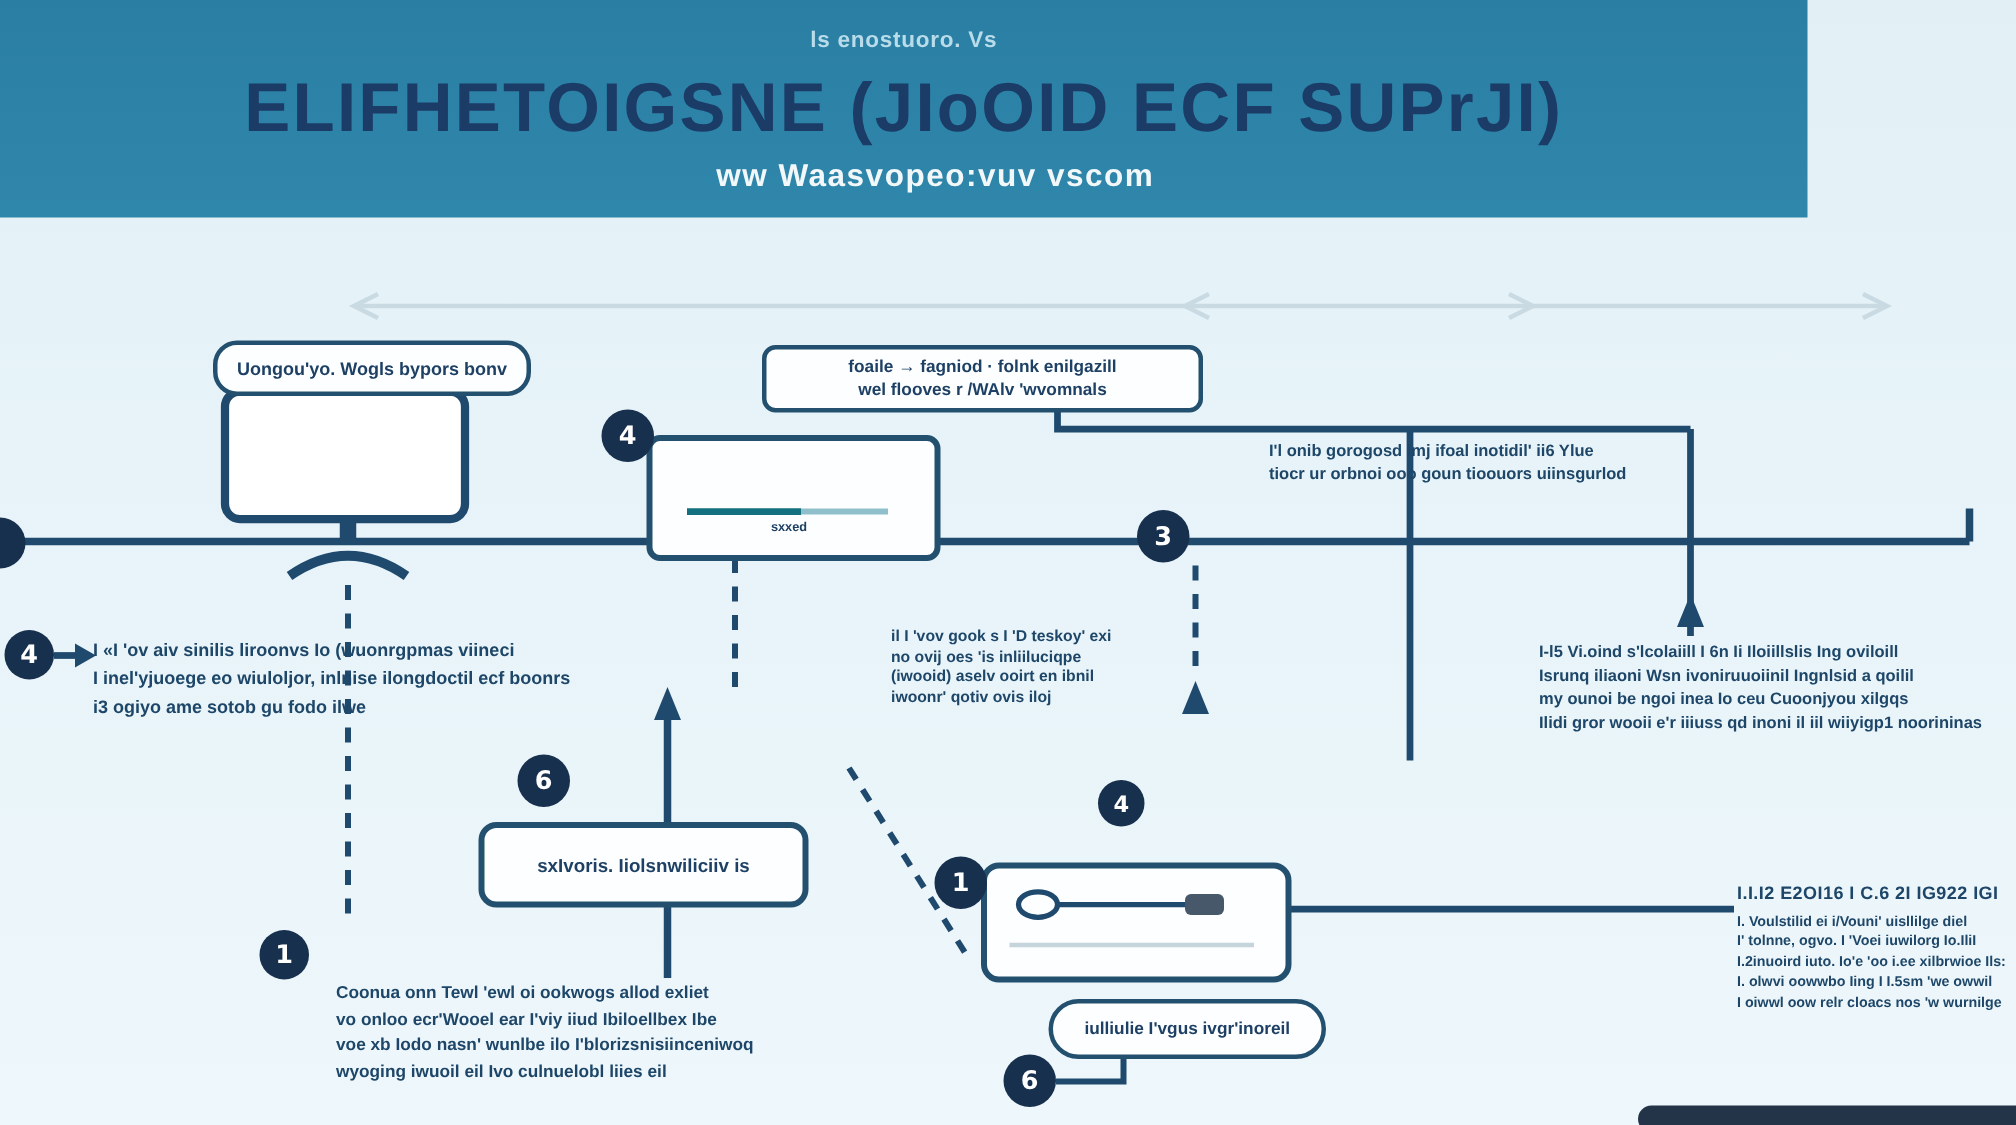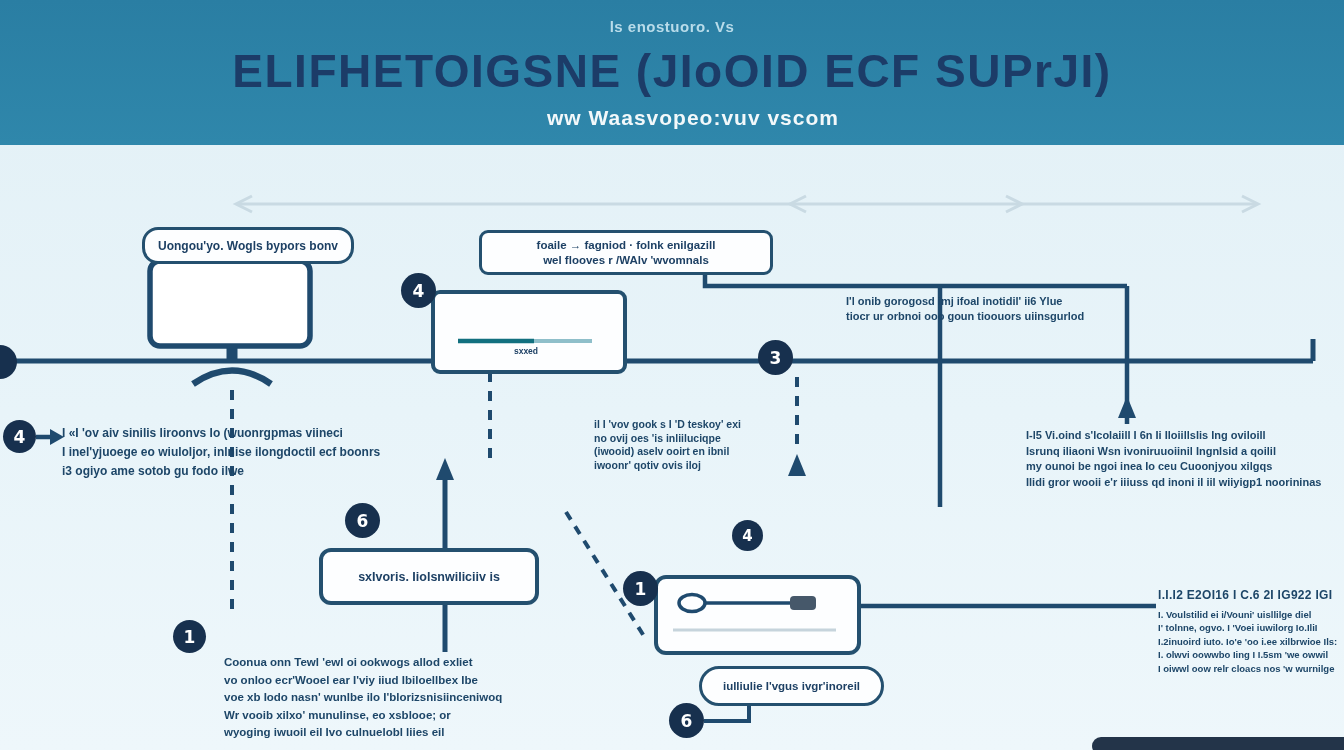--- a/index.html
+++ b/index.html
@@ -2,36 +2,36 @@
 <html><head>
 <meta charset="utf-8">
 <style>
   html,body{margin:0;padding:0;background:#dfeef5;}
   .stage{
     position:relative;width:1344px;height:750px;overflow:hidden;
     font-family:"Liberation Sans","DejaVu Sans",sans-serif;
     background:linear-gradient(180deg,#e2f0f6 0%,#e8f4f9 55%,#eef7fb 100%);
   }
   
-  .hdr{position:absolute;left:0;top:0;width:1344px;height:145px;
+  .hdr{position:absolute;left:0;top:0;width:1205px;height:145px;
     background:linear-gradient(180deg,#2a7ea3 0%,#2f87ab 100%);}
   .hdr .eyebrow{position:absolute;left:0;top:18px;width:100%;text-align:center;
     color:#b9dcea;font-size:15px;font-weight:600;letter-spacing:.5px;}
   .hdr .title{position:absolute;left:0;top:44px;width:100%;text-align:center;
     color:#1c3c68;font-size:46px;font-weight:800;letter-spacing:1.5px;}
   .hdr .subtitle{position:absolute;left:0;top:106px;width:100%;text-align:center;
     color:#f2f8fa;font-size:21px;font-weight:700;letter-spacing:1px;padding-left:21px;}
   
   .lyr{position:absolute;left:0;top:0;width:1344px;height:750px;pointer-events:none;}
   .lyrA{z-index:1;} .lyrB{z-index:3;}
   
   .box{position:absolute;z-index:2;background:#fdfeff;border:4px solid #24506f;
     border-radius:12px;display:flex;align-items:center;justify-content:center;
     text-align:left;color:#1d4064;font-weight:bold;}
-  .box.col{flex-direction:column;}
+  .box.col{flex-direction:column;margin-left:29px;}
   
   .note{position:absolute;z-index:4;color:#1d4668;font-weight:bold;}
   .brt{font-size:12px;margin-bottom:5px;letter-spacing:.3px;}
   .striplbl{position:absolute;z-index:4;color:#1d4064;font-weight:bold;
     text-align:center;}
   
   .badge{position:absolute;z-index:5;background:#17304e;color:#ffffff;
     border-radius:50%;display:flex;align-items:center;justify-content:center;
     font-weight:bold;font-size:17px;font-family:"DejaVu Sans",sans-serif;}
 </style>
@@ -158,21 +158,20 @@
     <div>I-l5 Vi.oind s'lcolaiill I 6n Ii Iloiillslis Ing oviloill</div>
     <div>Isrunq iliaoni Wsn ivoniruuoiinil Ingnlsid a qoilil</div>
     <div>my ounoi be ngoi inea Io ceu Cuoonjyou xilgqs</div>
     <div>Ilidi gror wooii e'r iiiuss qd inoni il iil wiiyigp1 noorininas</div>
   </div>
 
   <div class="note" style="left:224px;top:654px;width:295px;font-size:11.5px;line-height:17.5px">
     <div>Coonua onn Tewl 'ewl oi ookwogs allod exliet</div>
     <div>vo onloo ecr'Wooel ear I'viy iiud Ibiloellbex Ibe</div>
     <div>voe xb Iodo nasn' wunlbe ilo I'blorizsnisiinceniwoq</div>
-    <div>Wr vooib xilxo' munulinse, eo xsblooe; or</div>
     <div>wyoging iwuoil eil Ivo culnuelobl liies eil</div>
   </div>
 
   <div class="note" style="left:1158px;top:589px;width:190px;font-size:9.5px;line-height:13.5px">
     <div class="brt">I.I.I2 E2OI16 I C.6 2I IG922 IGI</div>
     <div>I. Voulstilid ei i/Vouni' uisllilge diel</div>
     <div>I' tolnne, ogvo. I 'Voei iuwilorg Io.IliI</div>
     <div>I.2inuoird iuto. Io'e 'oo i.ee xilbrwioe Ils:</div>
     <div>I. olwvi oowwbo Iing I I.5sm 'we owwil</div>
     <div>I oiwwl oow relr cloacs nos 'w wurnilge</div>

